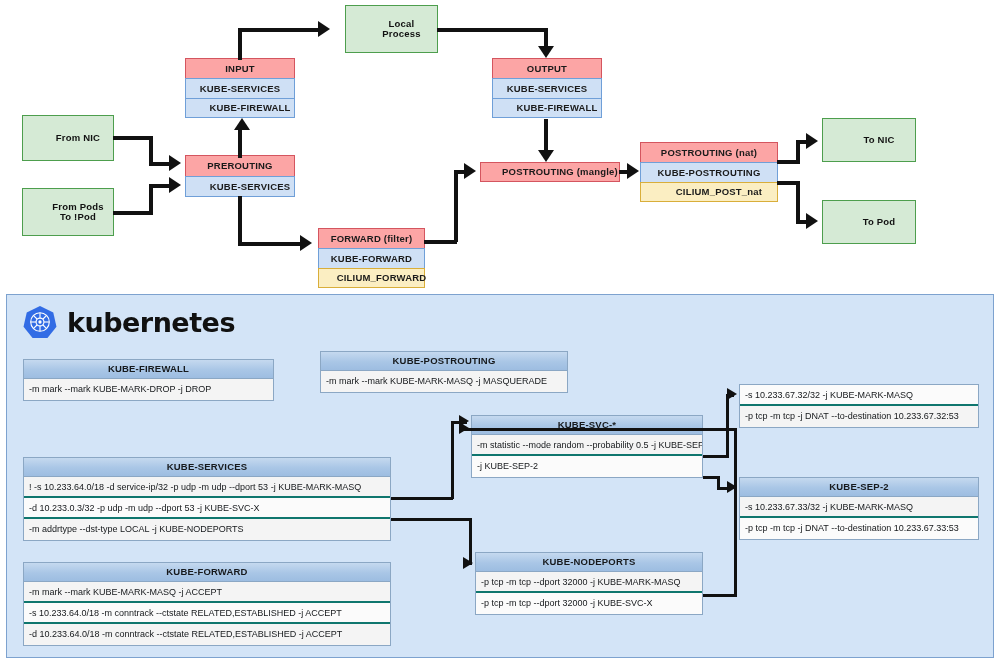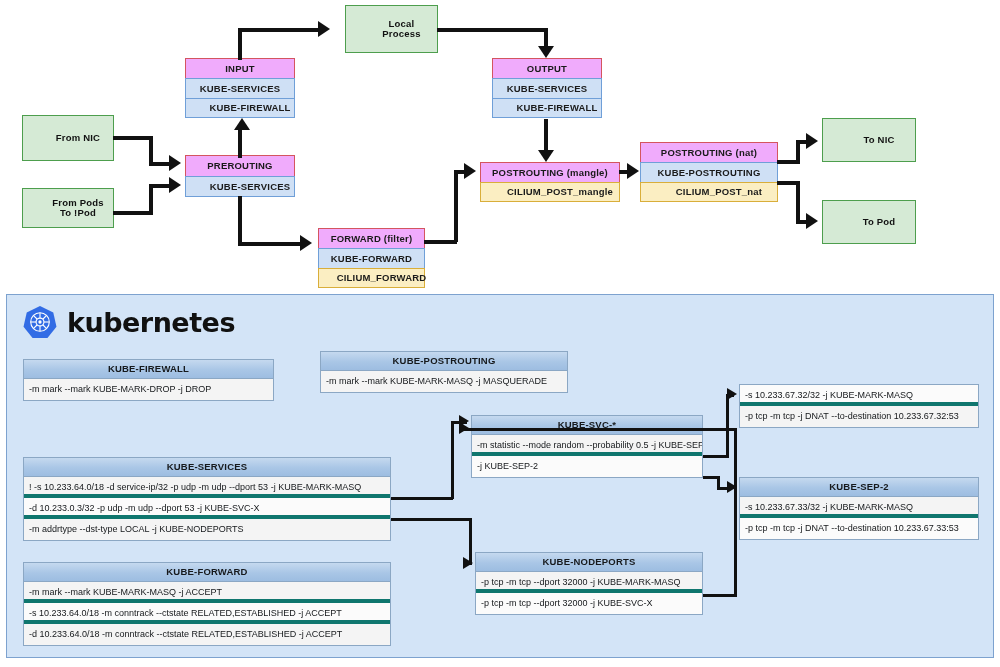--- a/index.html
+++ b/index.html
@@ -11,21 +11,21 @@
 
   
   .fbox{position:absolute;box-sizing:border-box;}
   .frow{
     box-sizing:border-box;width:100%;
     display:flex;align-items:center;justify-content:center;
     font-size:9.5px;font-weight:bold;color:#1a1a1a;
     letter-spacing:.2px;white-space:nowrap;line-height:1.05;
   }
   .frow.green{background:#d5ead5;border:1.6px solid #4d9e4d;color:#111;}
-  .frow.red  {background:#f0abfc;border:1.3px solid #d4555f;border-bottom:none;}
+  .frow.red  {background:#fca5a5;border:1.3px solid #d4555f;border-bottom:none;}
   .frow.blue {background:#cfe0f5;border:1.3px solid #6f9fd8;border-bottom:none;}
   .frow.yellow{background:#fbeec2;border:1.3px solid #d9ae3a;border-bottom:none;}
   .fbox .frow:last-child{border-bottom-width:1.3px;border-bottom-style:solid;padding-left:20px;}
   .fbox .frow.red:last-child{border-bottom-color:#d4555f;}
   .fbox .frow.blue:last-child{border-bottom-color:#6f9fd8;}
   .fbox .frow.yellow:last-child{border-bottom-color:#d9ae3a;}
   .fbox .frow.green:last-child{border-bottom-color:#4d9e4d;}
   .multi{flex-direction:column;justify-content:center;}
 
   
@@ -50,21 +50,21 @@
   .chain .hdr{
     box-sizing:border-box;height:19px;line-height:18px;text-align:center;
     font-size:9.5px;font-weight:bold;color:#16191c;
     background:linear-gradient(to bottom,#c5d9ef 0%,#a9c6e6 55%,#9dbde1 100%);
     border-bottom:1px solid #8ba7c4;letter-spacing:.2px;white-space:nowrap;overflow:hidden;
   }
   .chain .rule{
     box-sizing:border-box;height:21px;line-height:20px;
     padding-left:5px;padding-right:3px;
     font-size:9px;color:#15181b;background:#f4f4f4;
-    border-bottom:4px solid #0f766e;white-space:nowrap;overflow:hidden;
+    border-bottom:2px solid #0f766e;white-space:nowrap;overflow:hidden;
     font-family:"Liberation Sans","DejaVu Sans",sans-serif;
   }
   .chain .rule:nth-child(odd){background:#fbfbfb;}
   .chain .rule:last-child{border-bottom:none;}
 
   
   .bl{position:absolute;background:#111;}
   .blh{height:2.5px;}
   .blv{width:2.5px;}
   .bar{position:absolute;width:0;height:0;
@@ -73,21 +73,21 @@
 </head>
 <body>
 
 <div id="root">
 
   <div class="fbox" style="left:22px;top:115px;width:92px;height:46px;">
     <div class="frow green" style="height:46px;">From NIC</div>
   </div>
 
   <div class="fbox" style="left:22px;top:188px;width:92px;height:48px;">
-    <div class="frow green multi" style="height:40px;">
+    <div class="frow green multi" style="height:48px;">
       <span>From Pods</span>
       <span>To !Pod</span>
     </div>
   </div>
 
   <div class="fbox" style="left:345px;top:5px;width:93px;height:48px;">
     <div class="frow green multi" style="height:48px;">
       <span>Local</span>
       <span>Process</span>
     </div>
@@ -119,21 +119,20 @@
   </div>
 
   <div class="fbox" style="left:318px;top:228px;width:107px;">
     <div class="frow red" style="height:20px;">FORWARD (filter)</div>
     <div class="frow blue" style="height:20px;">KUBE-FORWARD</div>
     <div class="frow yellow" style="height:20px;">CILIUM_FORWARD</div>
   </div>
 
   <div class="fbox" style="left:480px;top:162px;width:140px;">
     <div class="frow red" style="height:20px;">POSTROUTING (mangle)</div>
-    <div class="frow yellow" style="height:20px;">CILIUM_POST_mangle</div>
   </div>
 
   <div class="fbox" style="left:640px;top:142px;width:138px;">
     <div class="frow red" style="height:20px;">POSTROUTING (nat)</div>
     <div class="frow blue" style="height:20px;">KUBE-POSTROUTING</div>
     <div class="frow yellow" style="height:20px;">CILIUM_POST_nat</div>
   </div>
 
   <div class="ln lnh" style="left:113px;top:136px;width:40px;"></div>
   <div class="ln lnv" style="left:149px;top:136px;height:28px;"></div>

